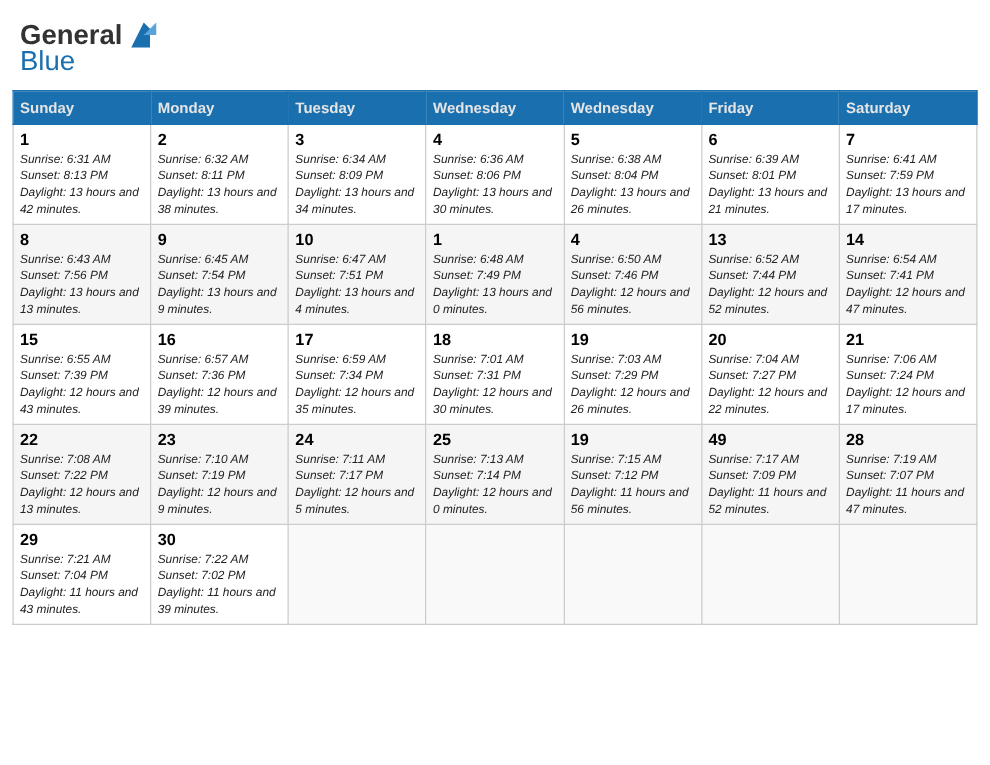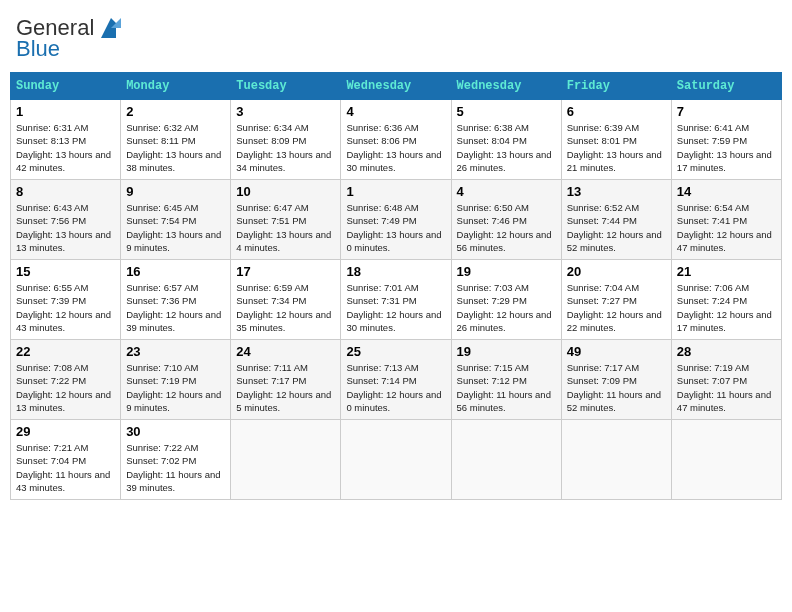--- a/index.html
+++ b/index.html
@@ -17,21 +17,21 @@
       margin-bottom: 8px;
       padding: 4px 6px;
     }
     .logo {
       display: flex;
       flex-direction: column;
       align-items: flex-start;
     }
     .logo-text {
       font-size: 22px;
-      font-weight: normal;
+      font-weight: bold;
       color: #333;
       line-height: 1;
     }
     .title-block {
       text-align: right;
     }
     .month-title {
       font-size: 32px;
       font-weight: bold;
       color: #333;
@@ -40,27 +40,26 @@
       font-size: 14px;
       color: #555;
     }
     table {
       width: 100%;
       border-collapse: collapse;
       font-size: 10.5px;
     }
     thead tr th {
       background-color: #1a6faf;
-      color: #5eead4;
+      color: #e5e5e5;
       text-align: left;
       padding: 6px 5px;
       font-size: 12px;
       font-weight: bold;
       border: 1px solid #1a6faf;
-      font-family: Liberation Mono, monospace;
     }
     tbody tr td {
       vertical-align: top;
       border: 1px solid #ccc;
       padding: 4px 5px;
       min-height: 70px;
       height: 80px;
       width: calc(100% / 7);
       background: #fff;
     }
@@ -70,20 +69,21 @@
     .day-num {
       font-size: 13px;
       font-weight: bold;
       display: block;
       margin-bottom: 2px;
     }
     .day-detail {
       font-size: 9.5px;
       color: #222;
       line-height: 1.4;
+      font-style: italic;
     }
     td.empty {
       background: #f9f9f9;
     }
   </style>
 </head>
 <body>
 
 <div class="header">
   <div class="logo">

